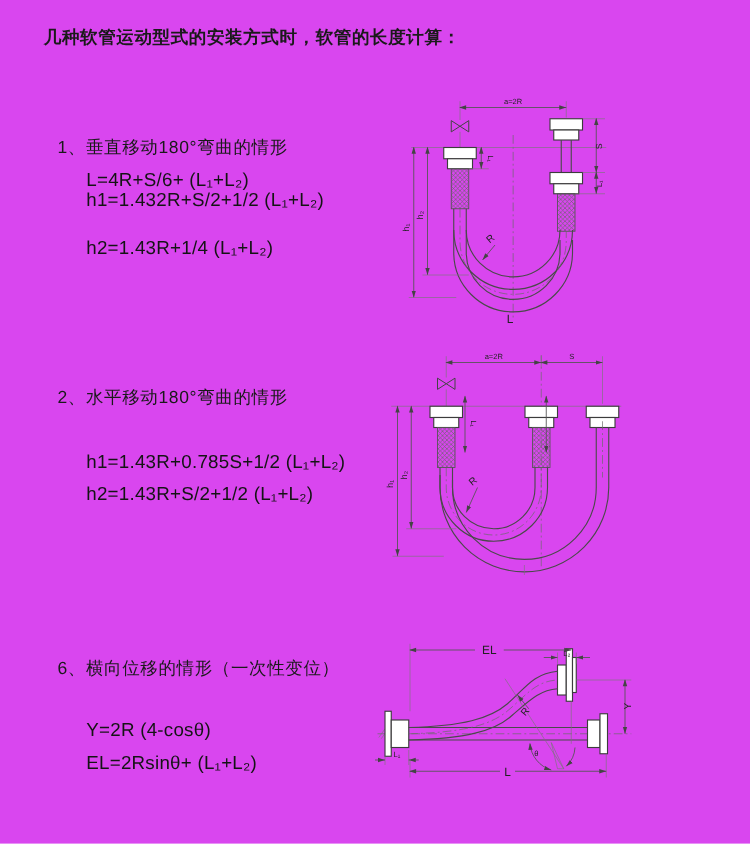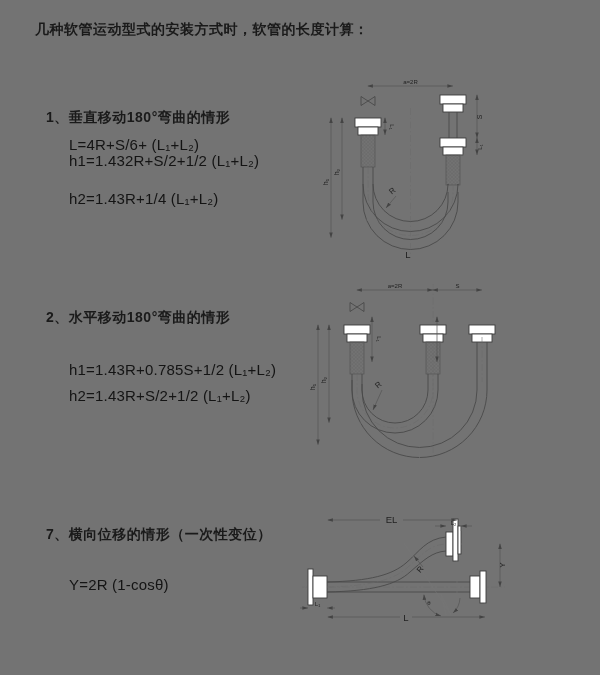--- a/index.html
+++ b/index.html
@@ -1,19 +1,19 @@
 <!DOCTYPE html>
 <html><head>
 <meta charset="utf-8">
 <style>
   html,body{margin:0;padding:0;background:#fff;}
-  .page{position:relative;width:600px;height:675px;background:#737373;overflow:hidden;
+  .page{position:relative;width:600px;height:675px;background:#d946ef;overflow:hidden;
         font-family:"Liberation Sans","DejaVu Sans",sans-serif;color:#1a1a1a;}
   .title{position:absolute;left:35px;top:21px;font-size:14px;font-weight:600;letter-spacing:.5px;}
-  .heading{position:absolute;font-size:14px;font-weight:700;letter-spacing:.5px;}
+  .heading{position:absolute;font-size:14px;font-weight:400;letter-spacing:.5px;}
   .formula{position:absolute;font-size:15px;color:#141414;letter-spacing:.2px;}
   .diag{position:absolute;}
   
   .pipe{fill:#ffffff;stroke:#3c3c3c;stroke-width:.9;}
   .braid{fill:url(#braid);stroke:#555;stroke-width:.7;}
   .hose{fill:none;stroke:#4a4a4a;stroke-width:.9;}
   .dim{fill:none;stroke:#555;stroke-width:.7;}
   .thin{fill:none;stroke:#777;stroke-width:.5;}
   .cl{fill:none;stroke:#6a6a6a;stroke-width:.55;stroke-dasharray:7 2.5 1.5 2.5;}
   .lbl{font-family:"Liberation Sans","DejaVu Sans",sans-serif;font-size:7px;fill:#222;}
@@ -28,22 +28,23 @@
 
   <div class="heading" style="left:46px;top:109px">1、垂直移动180°弯曲的情形</div>
   <div class="formula" style="left:69px;top:136px">L=4R+S/6+ (L₁+L₂)</div>
   <div class="formula" style="left:69px;top:152px">h1=1.432R+S/2+1/2 (L₁+L₂)</div>
   <div class="formula" style="left:69px;top:190px">h2=1.43R+1/4 (L₁+L₂)</div>
 
   <div class="heading" style="left:46px;top:309px">2、水平移动180°弯曲的情形</div>
   <div class="formula" style="left:69px;top:361px">h1=1.43R+0.785S+1/2 (L₁+L₂)</div>
   <div class="formula" style="left:69px;top:387px">h2=1.43R+S/2+1/2 (L₁+L₂)</div>
 
-  <div class="heading" style="left:46px;top:526px">7、横向位移的情形（一次性变位）</div>
-  <div class="formula" style="left:69px;top:576px">Y=2R (1-cosθ)</div>
+  <div class="heading" style="left:46px;top:526px">6、横向位移的情形（一次性变位）</div>
+  <div class="formula" style="left:69px;top:576px">Y=2R (4-cosθ)</div>
+  <div class="formula" style="left:69px;top:602px">EL=2Rsinθ+ (L₁+L₂)</div>
 
   <svg class="diag" style="left:305px;top:72px" width="290" height="195" viewBox="0 0 290 195">
     <defs>
       <marker id="aE" orient="auto" markerWidth="9" markerHeight="9" refX="8" refY="3" viewBox="0 0 9 6">
         <path d="M0,0.5 L8,3 L0,5.5 Z" fill="#444"></path>
       </marker>
       <marker id="aS" orient="auto" markerWidth="9" markerHeight="9" refX="1" refY="3" viewBox="0 0 9 6">
         <path d="M8,0.5 L0,3 L8,5.5 Z" fill="#444"></path>
       </marker>
       <pattern id="braid" width="3.5" height="3.5" patternUnits="userSpaceOnUse">

